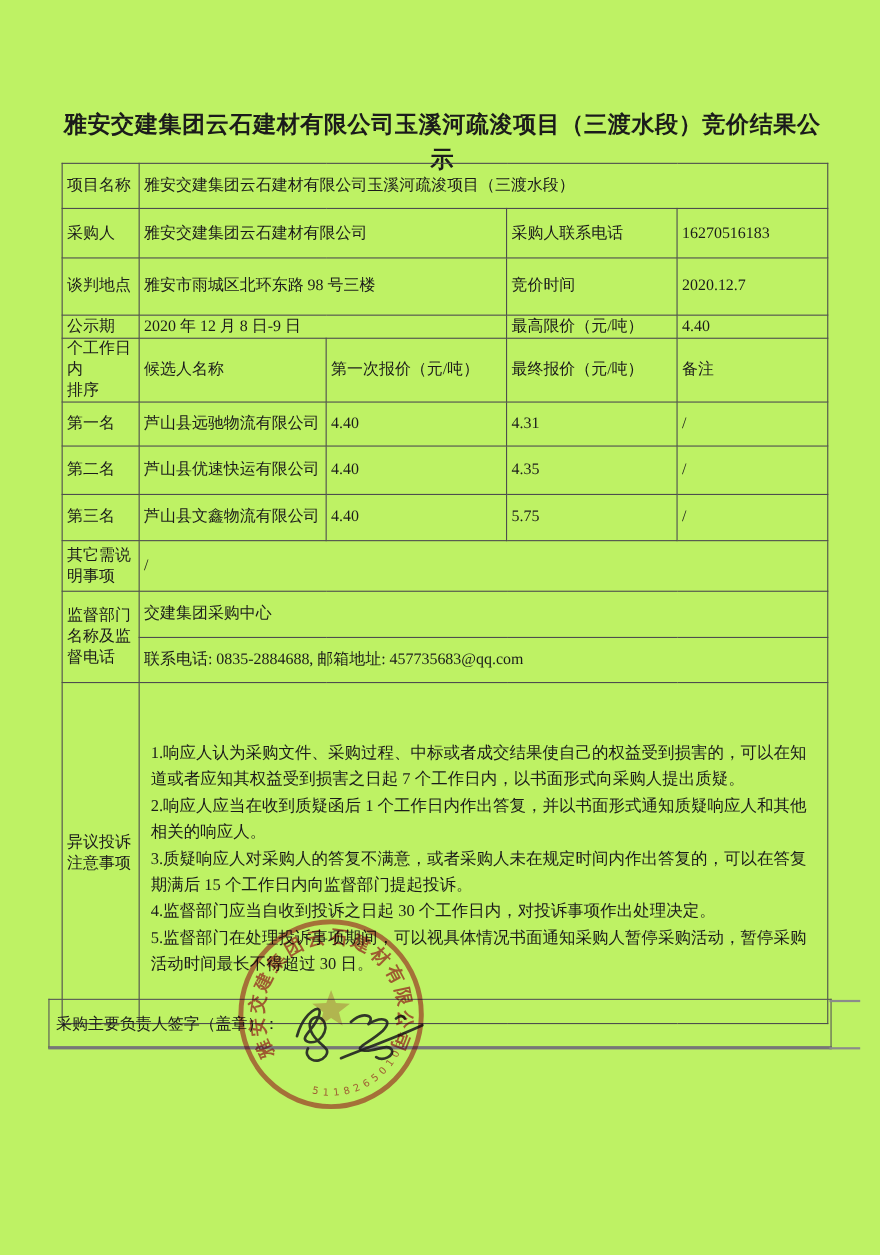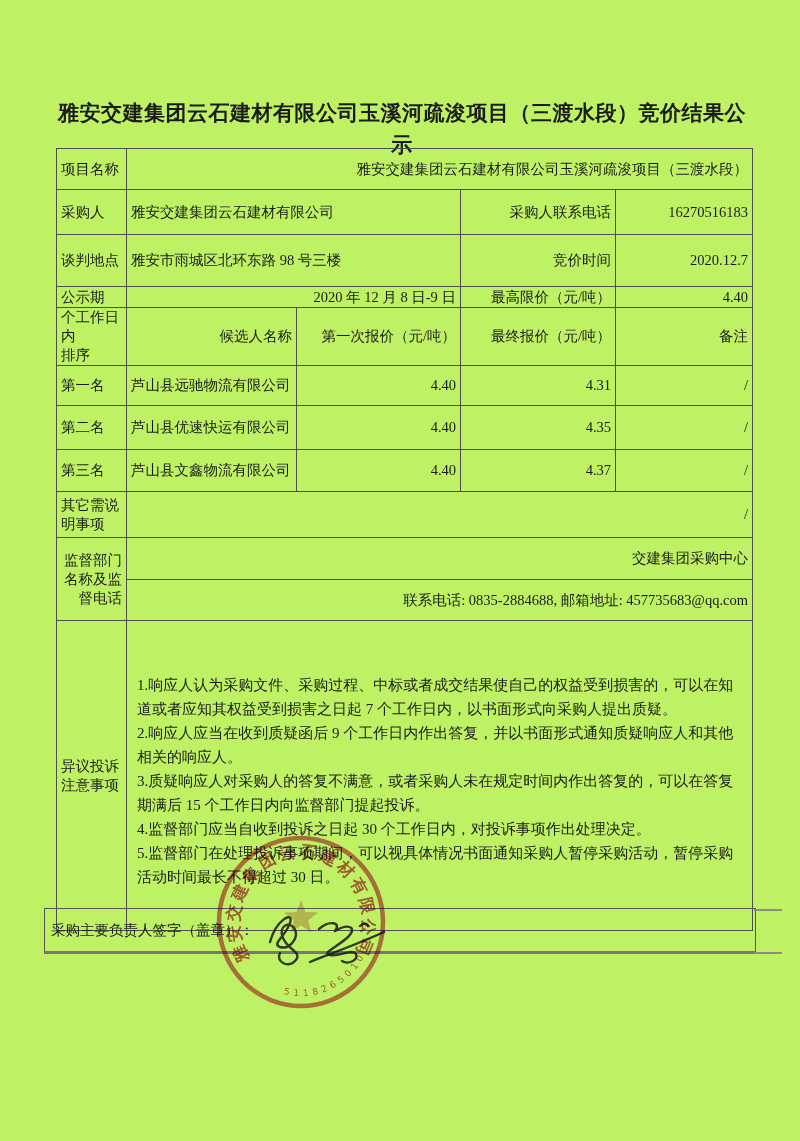--- a/index.html
+++ b/index.html
@@ -21,21 +21,21 @@
     position:absolute;left:56px;top:148px;width:696px;
     border-collapse:collapse;table-layout:fixed;
   }
   table.main td{
     border:1.4px solid #4e4e4e;
     font-size:14.5px;line-height:19px;
     padding:0 4px;vertical-align:middle;
     overflow:hidden;
   }
   .lbl{white-space:pre-line;padding-left:4px;}
-  .ctr{text-align:right;}
+  .ctr{text-align:left;}
   .lft{text-align:left;}
   .r1 td{height:40px;} .r2 td{height:44px;} .r3 td{height:51px;}
   .r4 td{height:20px;} .r5 td{height:47px;} .r6 td{height:39px;}
   .r7 td{height:43px;} .r8 td{height:41px;} .r9 td{height:45px;}
   .r10a td{height:41px;} .r10b td{height:40px;} .r11 td{height:309px;}
   .complaint-cell{vertical-align:middle;}
   .complaint-text{padding:10px 6px 0 6px;}
   .complaint-text p{margin:0;font-size:15px;line-height:24px;text-align:left;}
   .sig-box{
     position:absolute;left:44px;top:908px;width:712px;height:46px;
@@ -115,21 +115,21 @@
       <td class="lbl">第二名</td>
       <td class="lft">芦山县优速快运有限公司</td>
       <td class="ctr">4.40</td>
       <td class="ctr">4.35</td>
       <td class="ctr">/</td>
     </tr>
     <tr class="r8">
       <td class="lbl">第三名</td>
       <td class="lft">芦山县文鑫物流有限公司</td>
       <td class="ctr">4.40</td>
-      <td class="ctr">4.37</td>
+      <td class="ctr">5.75</td>
       <td class="ctr">/</td>
     </tr>
     <tr class="r9">
       <td class="lbl">其它需说
 明事项</td>
       <td class="ctr" colspan="4">/</td>
     </tr>
     <tr class="r10a">
       <td class="lbl ctr" rowspan="2">监督部门
 名称及监
@@ -138,21 +138,21 @@
     </tr>
     <tr class="r10b">
       <td class="ctr" colspan="4">联系电话: 0835-2884688, 邮箱地址: 457735683@qq.com</td>
     </tr>
     <tr class="r11">
       <td class="lbl">异议投诉
 注意事项</td>
       <td class="complaint-cell" colspan="4">
         <div class="complaint-text">
           <p>1.响应人认为采购文件、采购过程、中标或者成交结果使自己的权益受到损害的，可以在知道或者应知其权益受到损害之日起 7 个工作日内，以书面形式向采购人提出质疑。</p>
-          <p>2.响应人应当在收到质疑函后 9 个工作日内作出答复，并以书面形式通知质疑响应人和其他相关的响应人。</p>
+          <p>2.响应人应当在收到质疑函后 1 个工作日内作出答复，并以书面形式通知质疑响应人和其他相关的响应人。</p>
           <p>3.质疑响应人对采购人的答复不满意，或者采购人未在规定时间内作出答复的，可以在答复期满后 15 个工作日内向监督部门提起投诉。</p>
           <p>4.监督部门应当自收到投诉之日起 30 个工作日内，对投诉事项作出处理决定。</p>
           <p>5.监督部门在处理投诉事项期间，可以视具体情况书面通知采购人暂停采购活动，暂停采购活动时间最长不得超过 30 日。</p>
         </div>
       </td>
     </tr>
   </tbody>
     </table>
 
   <div class="sig-box">

